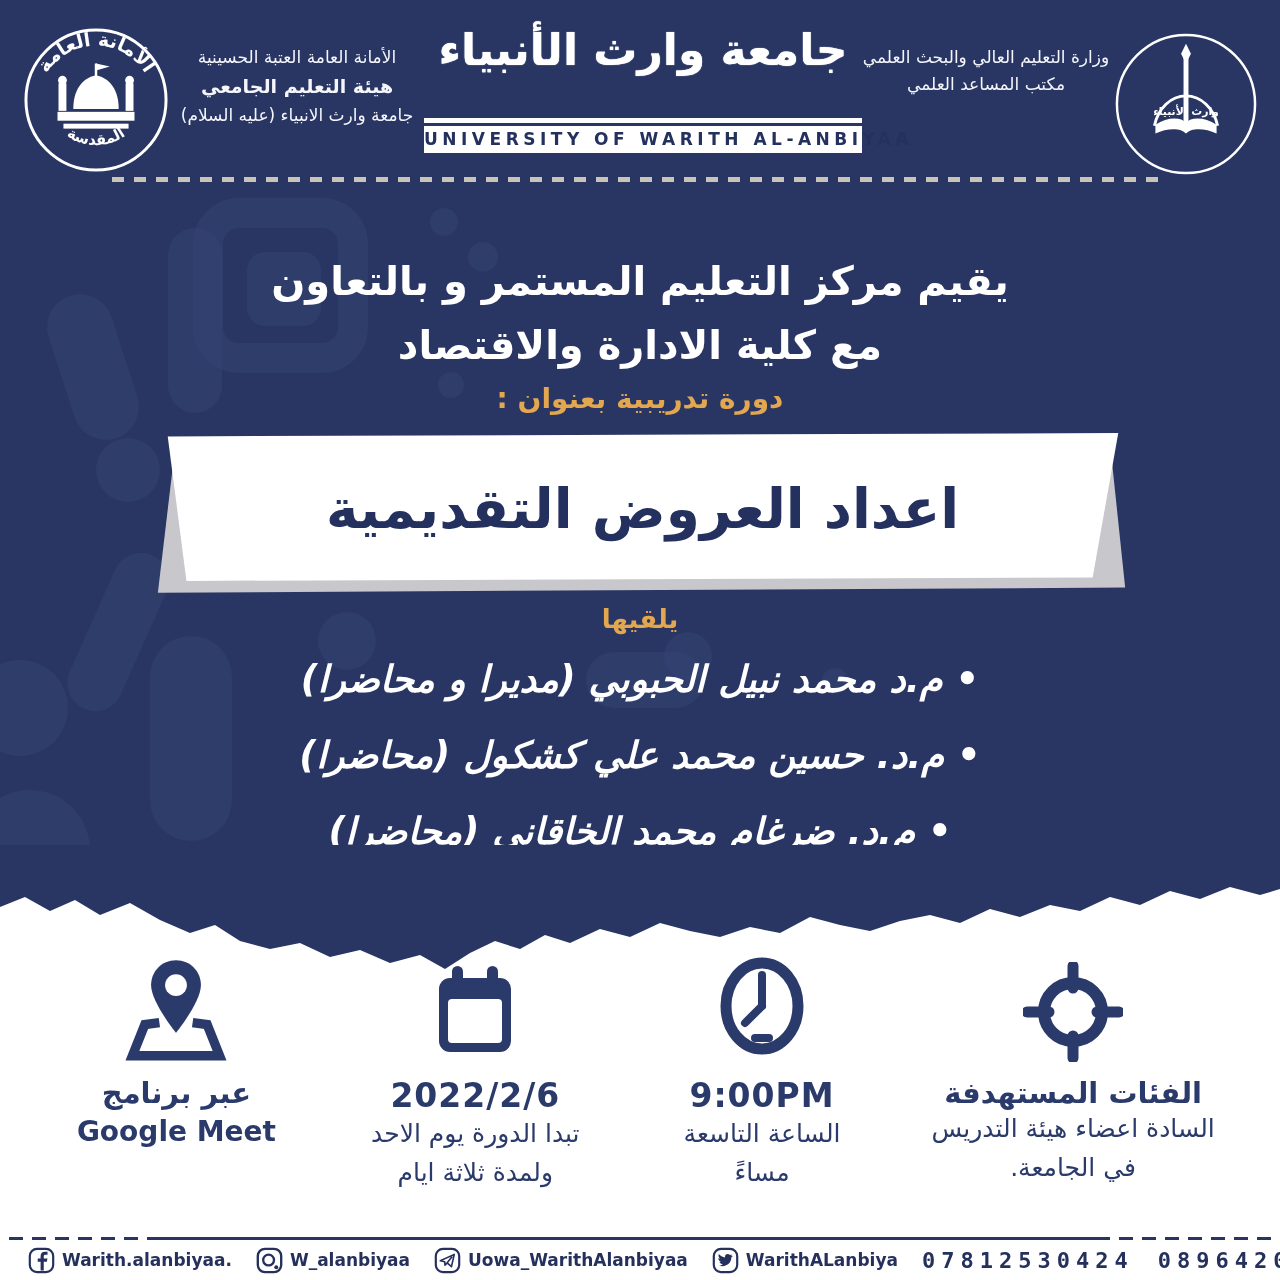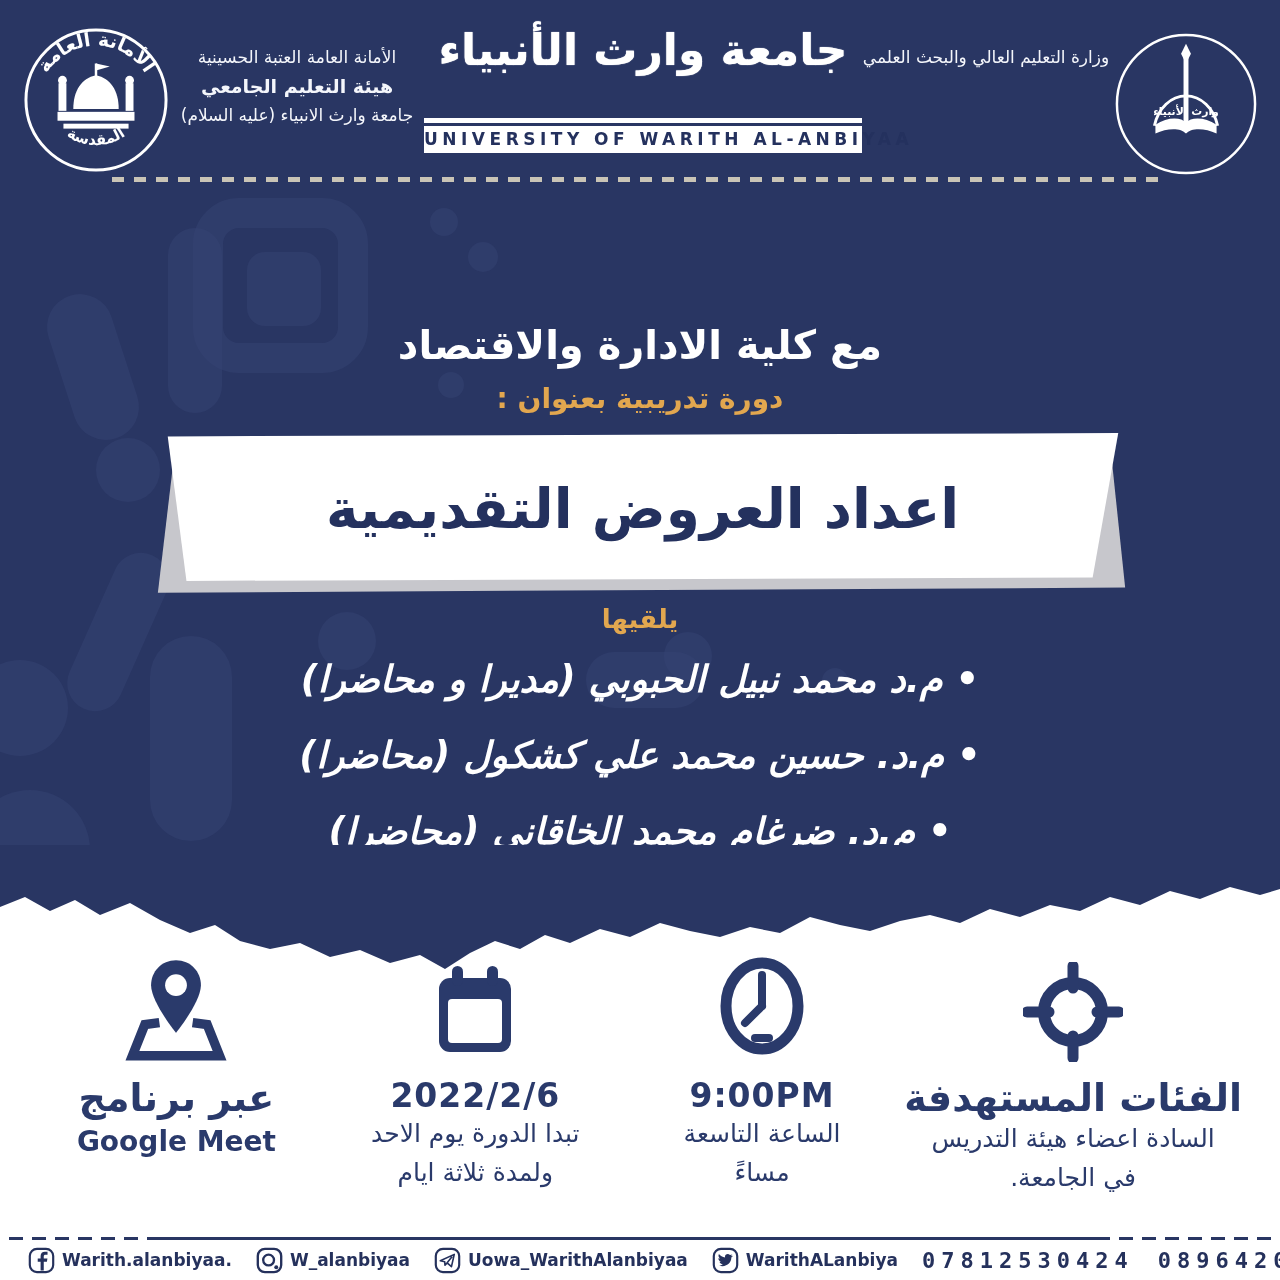--- a/index.html
+++ b/index.html
@@ -40,21 +40,21 @@
   .banner .title{direction:rtl; color:#24315e; font-size:55px; font-weight:700; margin-top:-6px;}
   
   .lect{position:absolute; left:0; top:642px; width:100%; text-align:center; direction:rtl;}
   .lect .row{color:#ffffff; font-size:37px; font-weight:700; line-height:76px; white-space:nowrap;font-style:italic;}
   
   .white-sec{position:absolute; left:0; top:845px; width:1280px; height:392px; background:#ffffff;}
   .torn{position:absolute; left:0; top:845px; width:1280px; height:140px; display:block;}
   .info-row{position:absolute; left:0; top:940px; width:1280px; display:flex; direction:rtl; padding:0 30px; box-sizing:border-box;}
   .info-item{display:flex; flex-direction:column; align-items:center; color:#2a3a6b;}
   .info-icon{height:122px; display:flex; align-items:flex-end; justify-content:center;}
-  .info-title{font-size:38px; font-weight:700; direction:rtl; margin-top:14px; white-space:nowrap;}
+  .info-title{font-size:29px; font-weight:700; direction:rtl; margin-top:14px; white-space:nowrap;}
   .info-line{font-size:25px; direction:rtl; line-height:1.55; white-space:nowrap;}
   .w-target{width:29%;} .w-time{width:22%;} .w-date{width:25%;} .w-platform{width:24%;}
   
   .footer{position:absolute; left:0; top:1237px; width:1280px; height:43px; background:#ffffff;
           border-top:3px solid #293663; box-sizing:border-box;
           display:flex; align-items:center; direction:ltr; padding:0 28px; gap:12px;}
   .f-dash{position:absolute; top:-3px; height:3px;
     background:repeating-linear-gradient(90deg,#ffffff 0 9px,#293663 9px 23px);}
   .f-item{display:flex; align-items:center; gap:7px; color:#25315c; font-weight:700; font-size:17px;}
   .f-phone{color:#25315c; font-weight:700; font-size:22px; letter-spacing:6px; font-family:"DejaVu Sans Mono","Liberation Mono",monospace;}
@@ -117,35 +117,37 @@
   </div>
 
   <div class="logo-center">
     <div class="logo-ar">جامعة وارث الأنبياء</div>
     <div class="logo-rule"></div>
     <span class="logo-en">UNIVERSITY OF WARITH AL-ANBIYAA</span>
   </div>
 
   <div class="hdr-block" style="left:858px; top:44px; width:256px;">
     <div class="l1">وزارة التعليم العالي والبحث العلمي</div>
+    <div class="l3">مكتب المساعد العلمي</div>
   </div>
 
   <svg class="hdr-badge" style="left:1112px; top:30px;" width="148" height="148" viewBox="0 0 150 150">
     <circle cx="75" cy="75" r="70" fill="none" stroke="#ffffff" stroke-width="2.5"></circle>
     <g>
       <path d="M43,97 A33,40 0 0 1 107,97" fill="none" stroke="#ffffff" stroke-width="3"></path>
       <line x1="75" y1="22" x2="75" y2="96" stroke="#ffffff" stroke-width="5"></line>
       <polygon points="75,14 80,24 75,34 70,24" fill="#ffffff"></polygon>
       <path d="M44,96 C56,88 70,88 75,94 C80,88 94,88 106,96 L106,105 C94,99 80,99 75,105 C70,99 56,99 44,105 Z" fill="#ffffff"></path>
       <text x="75" y="86" text-anchor="middle" fill="#ffffff" font-size="11" font-weight="bold">وارث الأنبياء</text>
     </g>
   </svg>
 
   <div class="dash-line"></div>
 
+  <div class="intro" style="top:258px;">يقيم مركز التعليم المستمر و بالتعاون</div>
   <div class="intro" style="top:322px;">مع كلية الادارة والاقتصاد</div>
   <div class="gold" style="top:382px;">دورة تدريبية بعنوان :</div>
 
   <div class="banner">
     <div class="shadow"></div>
     <div class="face">
       <div class="title">اعداد العروض التقديمية</div>
     </div>
   </div>
 

